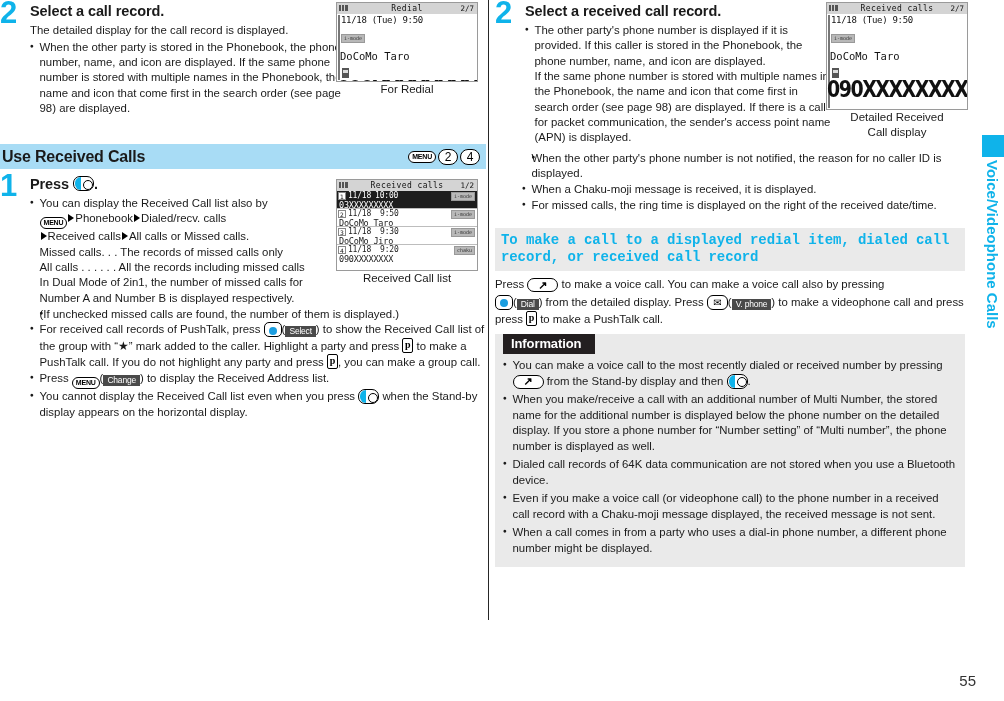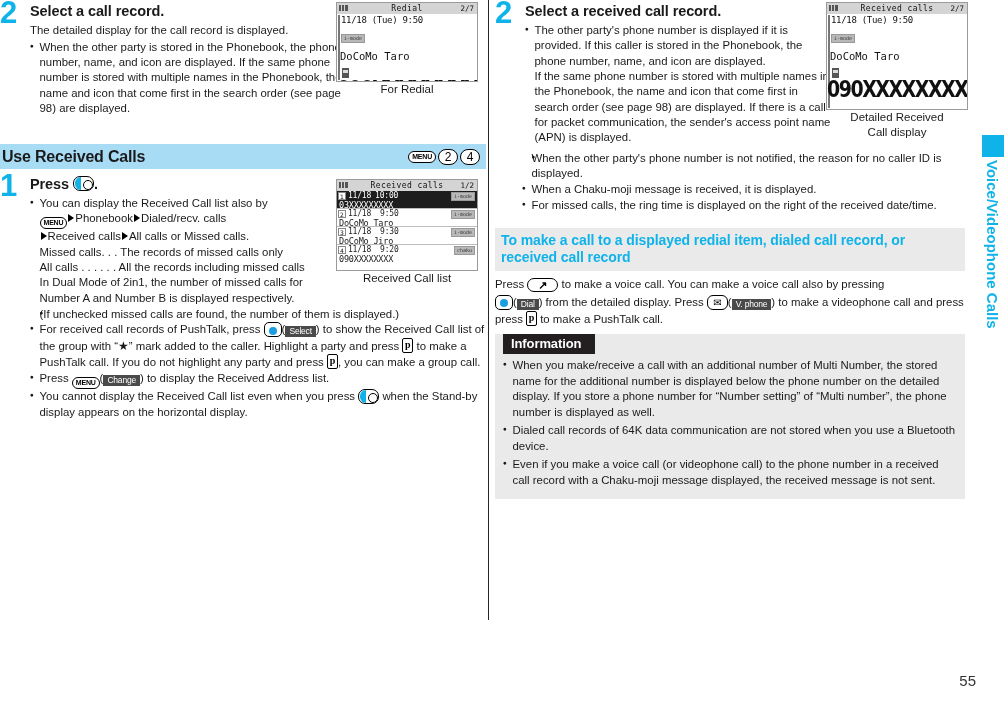--- a/index.html
+++ b/index.html
@@ -140,20 +140,21 @@
     display:flex; gap:2px; align-items:center;
   }
 
   
   .greyhead {
     background:#eaeaea; padding:4px 6px 5px 6px;
   }
   .greyhead .ghtext {
     color:#0fb3ea; font-size:14px; font-weight:bold; line-height:1.22;
     letter-spacing:-0.1px;
+    font-family:Liberation Mono, monospace;
   }
 
   
   .infobox { background:#eaeaea; padding:0 8px 8px 8px; }
   .infolabel {
     display:inline-block; background:#231f20; color:#fff;
     font-size:13px; font-weight:bold; padding:2px 14px 3px 8px;
     margin:0 0 4px 0; letter-spacing:-0.1px;
   }
   .infobox ul.bl > li { font-size:11.4px; line-height:1.36; margin-bottom:3px; }
@@ -459,27 +460,34 @@
       <span>to make a voice call. You can make a voice call also by pressing</span><br>
       <span class="kc-center"></span><span>(</span><span class="softkey">Dial</span><span>) from the detailed display. Press</span>
       <span class="kc-mail"></span><span>(</span><span class="softkey">V. phone</span><span>) to make a videophone call and press</span><br>
       <span>press</span> <span class="kc-p"></span> <span>to make a PushTalk call.</span>
     </div>
 
     <div class="infobox" style="position:absolute; top:334px; left:0; width:470px;">
       <div class="infolabel">Information</div>
       <ul class="bl">
         <li>
+          <span><span>You can make a voice call to the most recently dialed or received number by pressing</span>
+            <span class="kc-call"></span> <span>from the Stand-by display and then</span> <span class="kc-nav"></span><span>.</span></span>
+        </li>
+        <li>
           <span>When you make/receive a call with an additional number of Multi Number, the stored name for the additional number is displayed below the phone number on the detailed display. If you store a phone number for “Number setting” of “Multi number”, the phone number is displayed as well.</span>
         </li>
         <li>
           <span>Dialed call records of 64K data communication are not stored when you use a Bluetooth device.</span>
         </li>
         <li>
           <span>Even if you make a voice call (or videophone call) to the phone number in a received call record with a Chaku-moji message displayed, the received message is not sent.</span>
+        </li>
+        <li>
+          <span>When a call comes in from a party who uses a dial-in phone number, a different phone number might be displayed.</span>
         </li>
       </ul>
     </div>
 
   </div>
 
   <div class="sidetab"></div>
   <div class="sidetab-text">Voice/Videophone Calls</div>
   <div class="pagenum">55</div>
 

